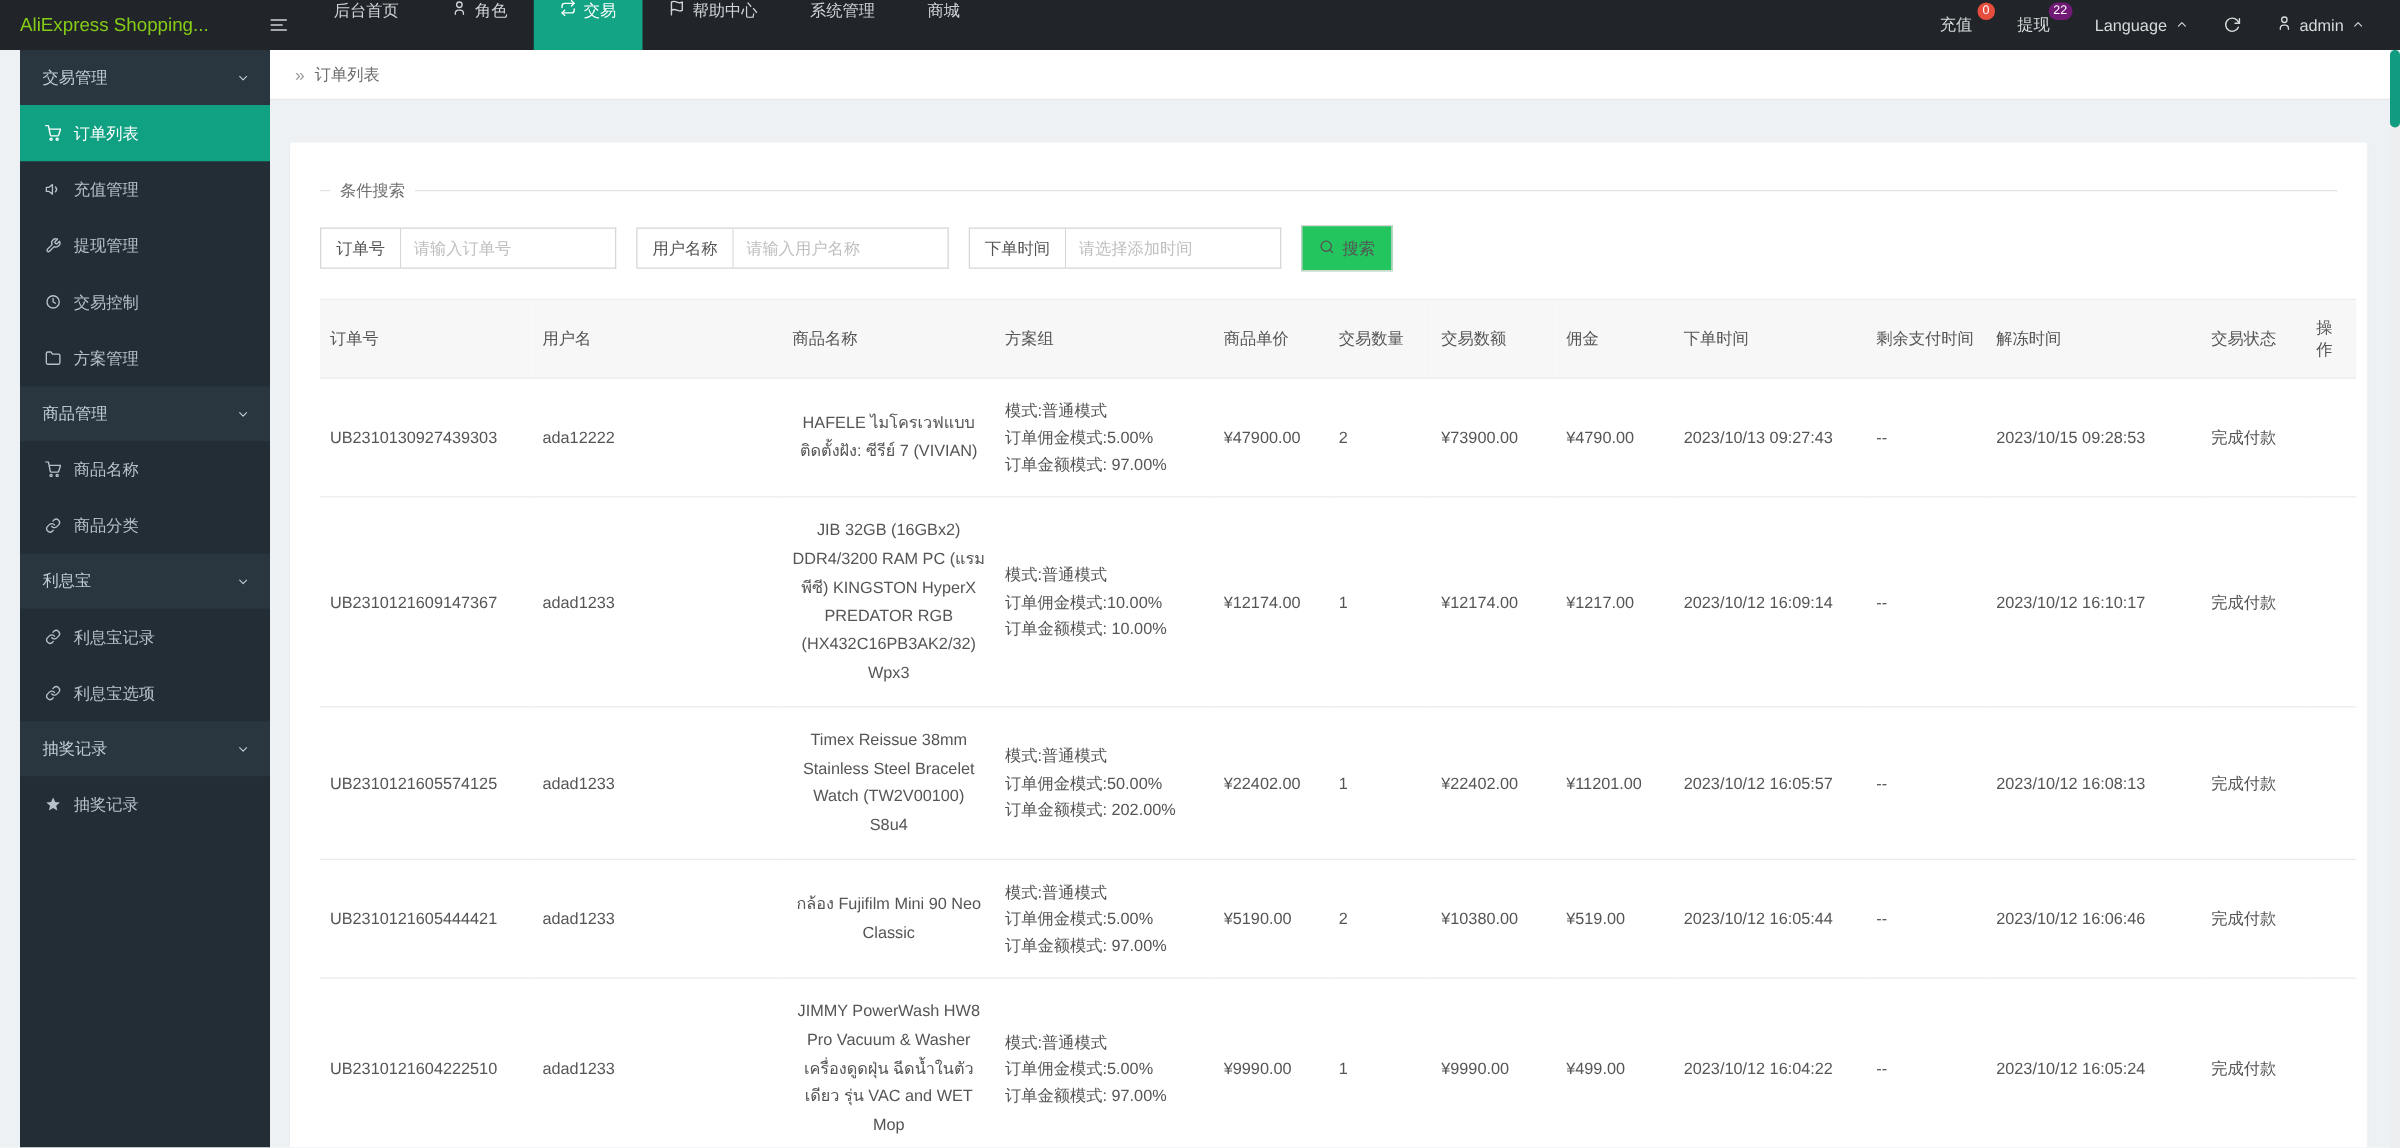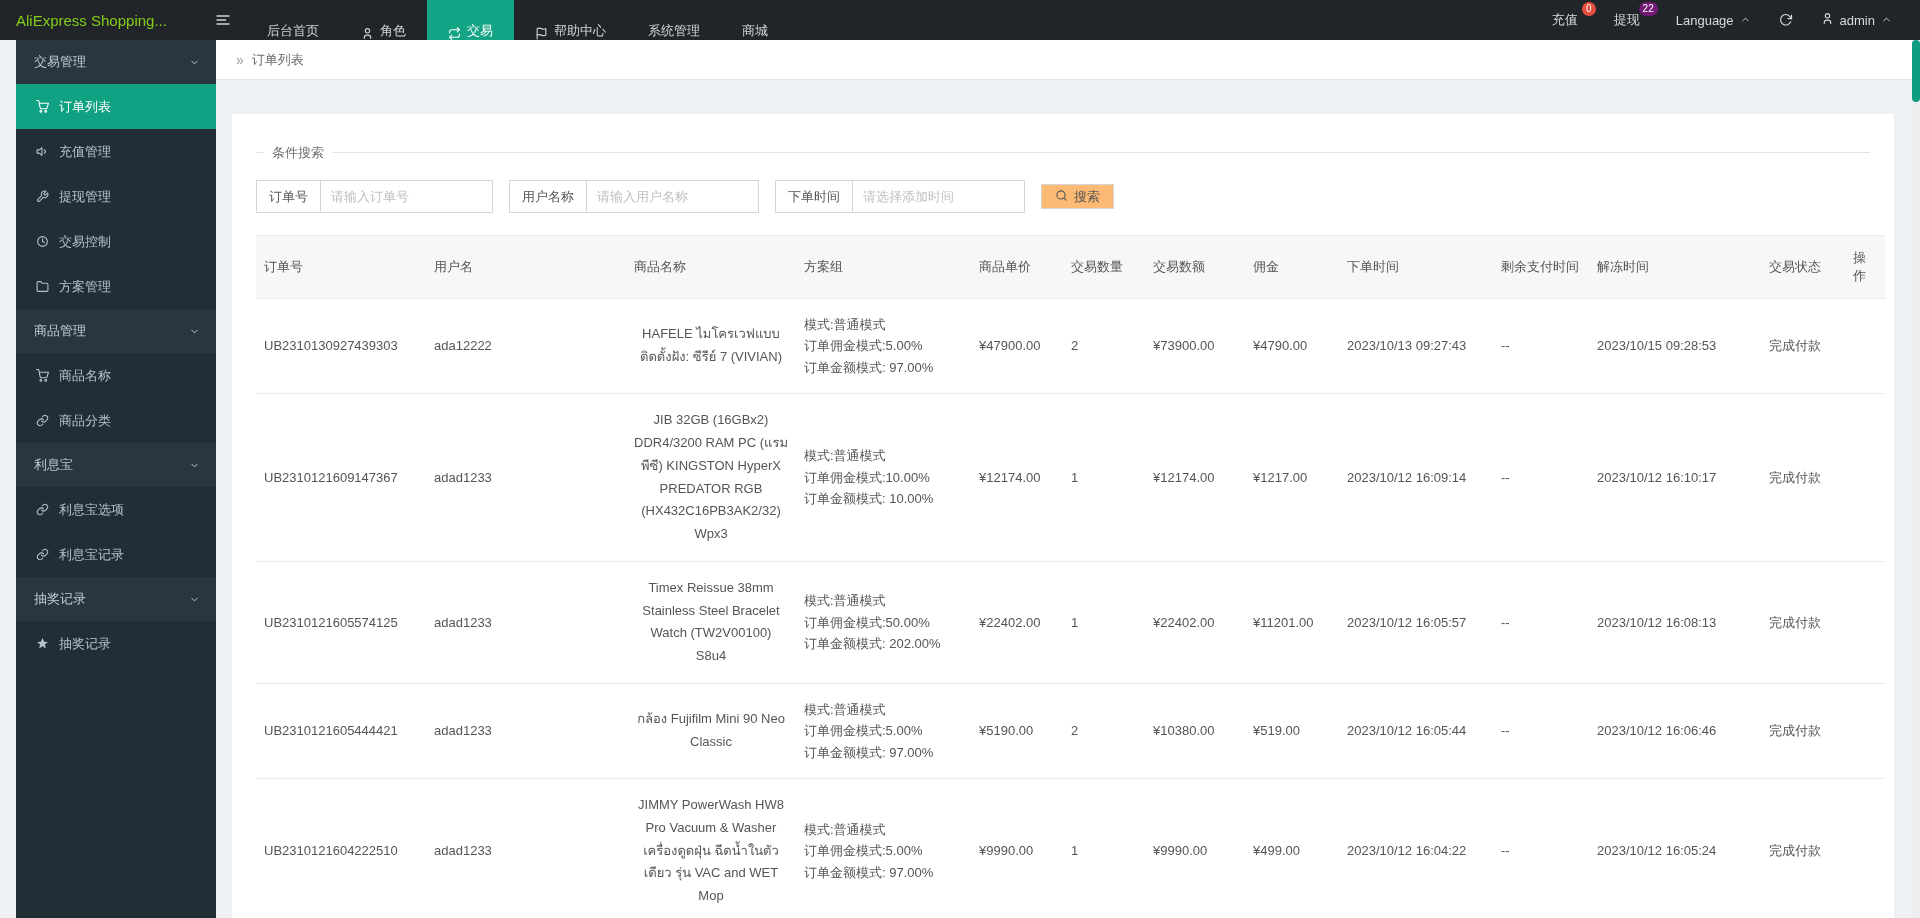--- a/index.html
+++ b/index.html
@@ -4,21 +4,21 @@
 <style>
   * { margin:0; padding:0; box-sizing:border-box; }
   html,body { width:1920px; height:918px; overflow:hidden;
     font-family:"Liberation Sans","DejaVu Sans",sans-serif; background:#eef1f3; }
 
   
   .topbar { height:40px; background:#212529; display:flex; align-items:center; color:#c9ced3; }
   .brand { width:200px; padding-left:16px; font-size:15px; color:#84cc16; white-space:nowrap; overflow:hidden; }
   .hamburger { width:46px; height:40px; display:flex; align-items:center; justify-content:center; cursor:pointer; color:#cfd4d8; }
   .topnav { display:flex; height:40px; }
-  .nav-item { display:flex; align-items:flex-end; gap:6px; padding:0 21px; font-size:13px; color:#cfd4d8; cursor:pointer; white-space:nowrap; }
+  .nav-item { display:flex; align-items:flex-start; gap:6px; padding:0 21px; font-size:13px; color:#cfd4d8; cursor:pointer; white-space:nowrap; }
   .nav-item.active { background:#12a485; color:#fff; }
   .topbar-right { margin-left:auto; display:flex; align-items:center; height:40px; padding-right:14px; }
   .top-link { position:relative; display:flex; align-items:center; gap:6px; padding:0 14px; font-size:13px; color:#d6dadd; cursor:pointer; height:40px; white-space:nowrap; }
   .top-link.badged { padding-right:22px; }
   .badge { position:absolute; top:2px; right:4px; font-size:10px; line-height:14px; min-width:14px; text-align:center; padding:0 4px; border-radius:8px; color:#fff; }
   .badge.red { background:#e74d3d; }
   .badge.orange { background:#701a75; }
   .icn { stroke:currentColor; fill:none; stroke-width:2; stroke-linecap:round; stroke-linejoin:round; flex-shrink:0; }
 
   
@@ -36,21 +36,21 @@
   .card { background:#fff; border-radius:2px; box-shadow:0 1px 1px rgba(0,0,0,.06); padding:20px 24px; min-height:815px; }
 
   
   .fieldset { border-top:1px solid #e3e3e3; position:relative; margin-top:18px; }
   .legend { position:absolute; top:-9px; left:8px; background:#fff; padding:0 8px; font-size:13px; color:#6f6f6f; }
   .filters { display:flex; align-items:center; gap:16px; margin:27px 0 22px; }
   .input-group { display:flex; }
   .addon { height:33px; line-height:31px; padding:0 12px; border:1px solid #d6d6d6; background:#fff; font-size:13px; color:#555; white-space:nowrap; }
   .input-group input { height:33px; width:172px; border:1px solid #d6d6d6; border-left:none; padding:0 10px; font-size:13px; color:#555; outline:none; font-family:inherit; background:#fff; }
   .input-group input::placeholder { color:#bfbfbf; }
-  .search-btn { height:25px; display:flex; align-items:center; gap:6px; padding:0 13px; border:1px solid #d6d6d6; background:#fdba74; font-size:13px; color:#555; cursor:pointer; font-family:inherit; }
+  .search-btn { height:37px; display:flex; align-items:center; gap:6px; padding:0 13px; border:1px solid #d6d6d6; background:#22c55e; font-size:13px; color:#555; cursor:pointer; font-family:inherit; }
 
   
   table { width:100%; border-collapse:collapse; table-layout:fixed; font-size:13px; }
   thead th { background:#f7f7f7; border-top:1px solid #ececec; border-bottom:1px solid #ececec; padding:13px 8px; font-weight:400; color:#555; text-align:left; }
   tbody td { border-bottom:1px solid #ececec; padding:15px 8px; color:#555; vertical-align:middle; line-height:1.65; word-wrap:break-word; }
   td.c-product { text-align:center; line-height:1.75; }
   .plan-line { white-space:nowrap; }
 
   
   .scrollbar { position:fixed; top:40px; right:0; width:8px; height:878px; background:#eceeef; }
@@ -205,28 +205,28 @@
           <span>利息宝</span>
           <svg class="icn" style="width:11px;height:11px" viewBox="0 0 24 24">
             <polyline points="6 9 12 15 18 9"></polyline>
           </svg>
         </div>
         <div class="side-item">
           <svg class="icn" style="width:13px;height:13px" viewBox="0 0 24 24">
             <path d="M10 13a5 5 0 0 0 7.5.5l3-3a5 5 0 0 0-7-7l-1.7 1.7"></path>
             <path d="M14 11a5 5 0 0 0-7.5-.5l-3 3a5 5 0 0 0 7 7l1.7-1.7"></path>
           </svg>
-          <span>利息宝选项</span>
+          <span>利息宝记录</span>
         </div>
         <div class="side-item">
           <svg class="icn" style="width:13px;height:13px" viewBox="0 0 24 24">
             <path d="M10 13a5 5 0 0 0 7.5.5l3-3a5 5 0 0 0-7-7l-1.7 1.7"></path>
             <path d="M14 11a5 5 0 0 0-7.5-.5l-3 3a5 5 0 0 0 7 7l1.7-1.7"></path>
           </svg>
-          <span>利息宝记录</span>
+          <span>利息宝选项</span>
         </div>
         <div class="side-group">
           <span>抽奖记录</span>
           <svg class="icn" style="width:11px;height:11px" viewBox="0 0 24 24">
             <polyline points="6 9 12 15 18 9"></polyline>
           </svg>
         </div>
         <div class="side-item">
           <svg class="icn" style="width:13px;height:13px" viewBox="0 0 24 24">
             <polygon fill="currentColor" stroke="none" points="12 2 15.1 8.6 22 9.3 16.5 14 18.2 21 12 17.3 5.8 21 7.5 14 2 9.3 8.9 8.6"></polygon>

